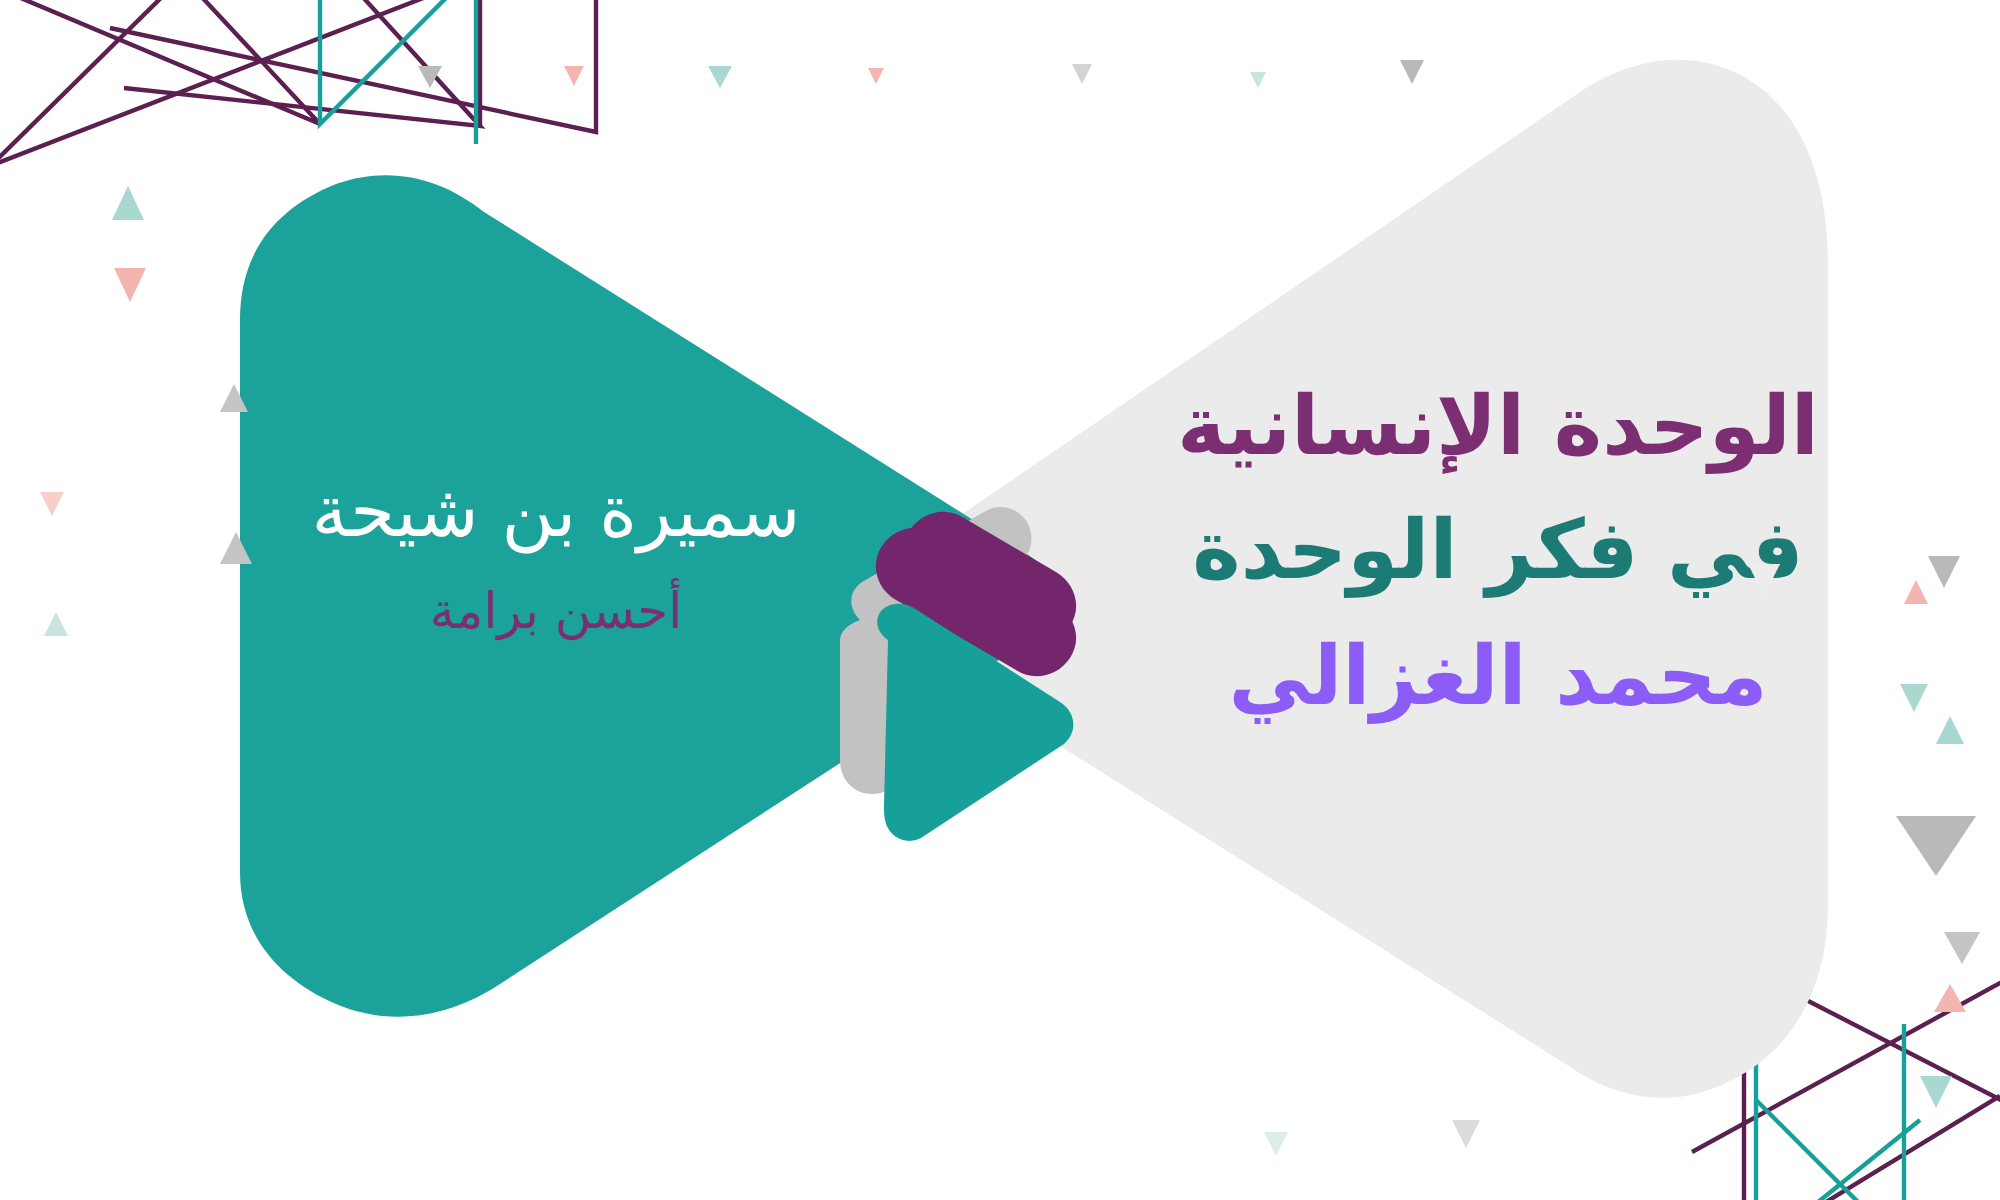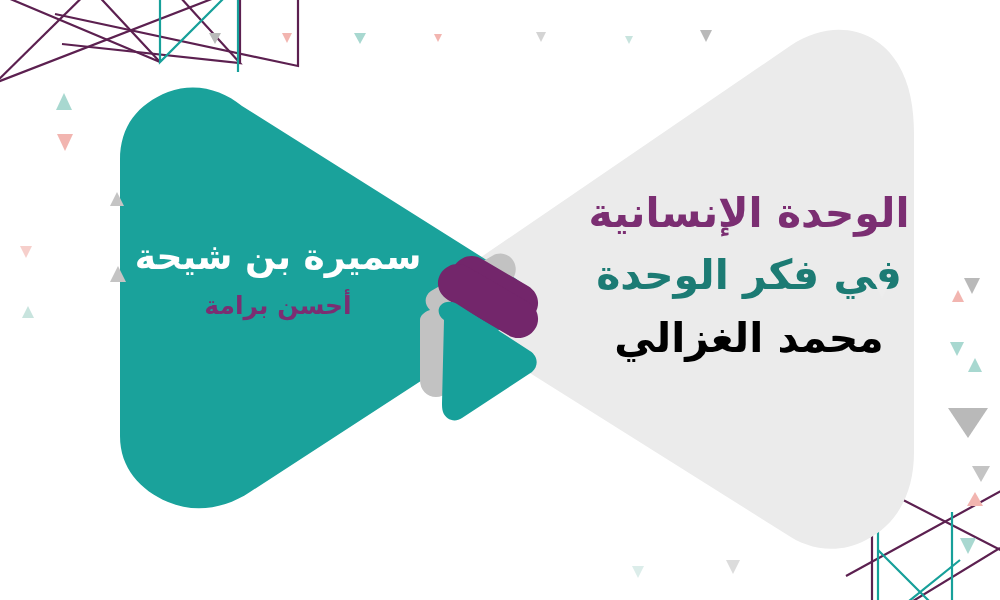--- a/index.html
+++ b/index.html
@@ -43,36 +43,36 @@
     display: block;
     font-family: "DejaVu Sans", "Liberation Sans", sans-serif;
     font-weight: bold;
     font-size: 41px;
     line-height: 1.52;
     white-space: nowrap;
     letter-spacing: 0px;
   }
   .title-line.l1 { color: #7B2E72; }
   .title-line.l2 { color: #1C7B74; }
-  .title-line.l3 { color: #000000; }
+  .title-line.l3 { color: #8b5cf6; }
 
   
   #author-block {
     position: absolute;
     left: 118px;
     top: 228px;
     width: 320px;
     z-index: 6;
     text-align: center;
     direction: rtl;
   }
   .author-line {
     display: block;
     font-family: "DejaVu Sans", "Liberation Sans", sans-serif;
-    font-weight: bold;
+    font-weight: normal;
     font-size: 36px;
     line-height: 1.62;
     white-space: nowrap;
   }
   .author-line.a1 { color: #ffffff; }
   .author-line.a2 { color: #7B2E72; font-size: 25px; }
 </style>
 </head>
 <body>
 

